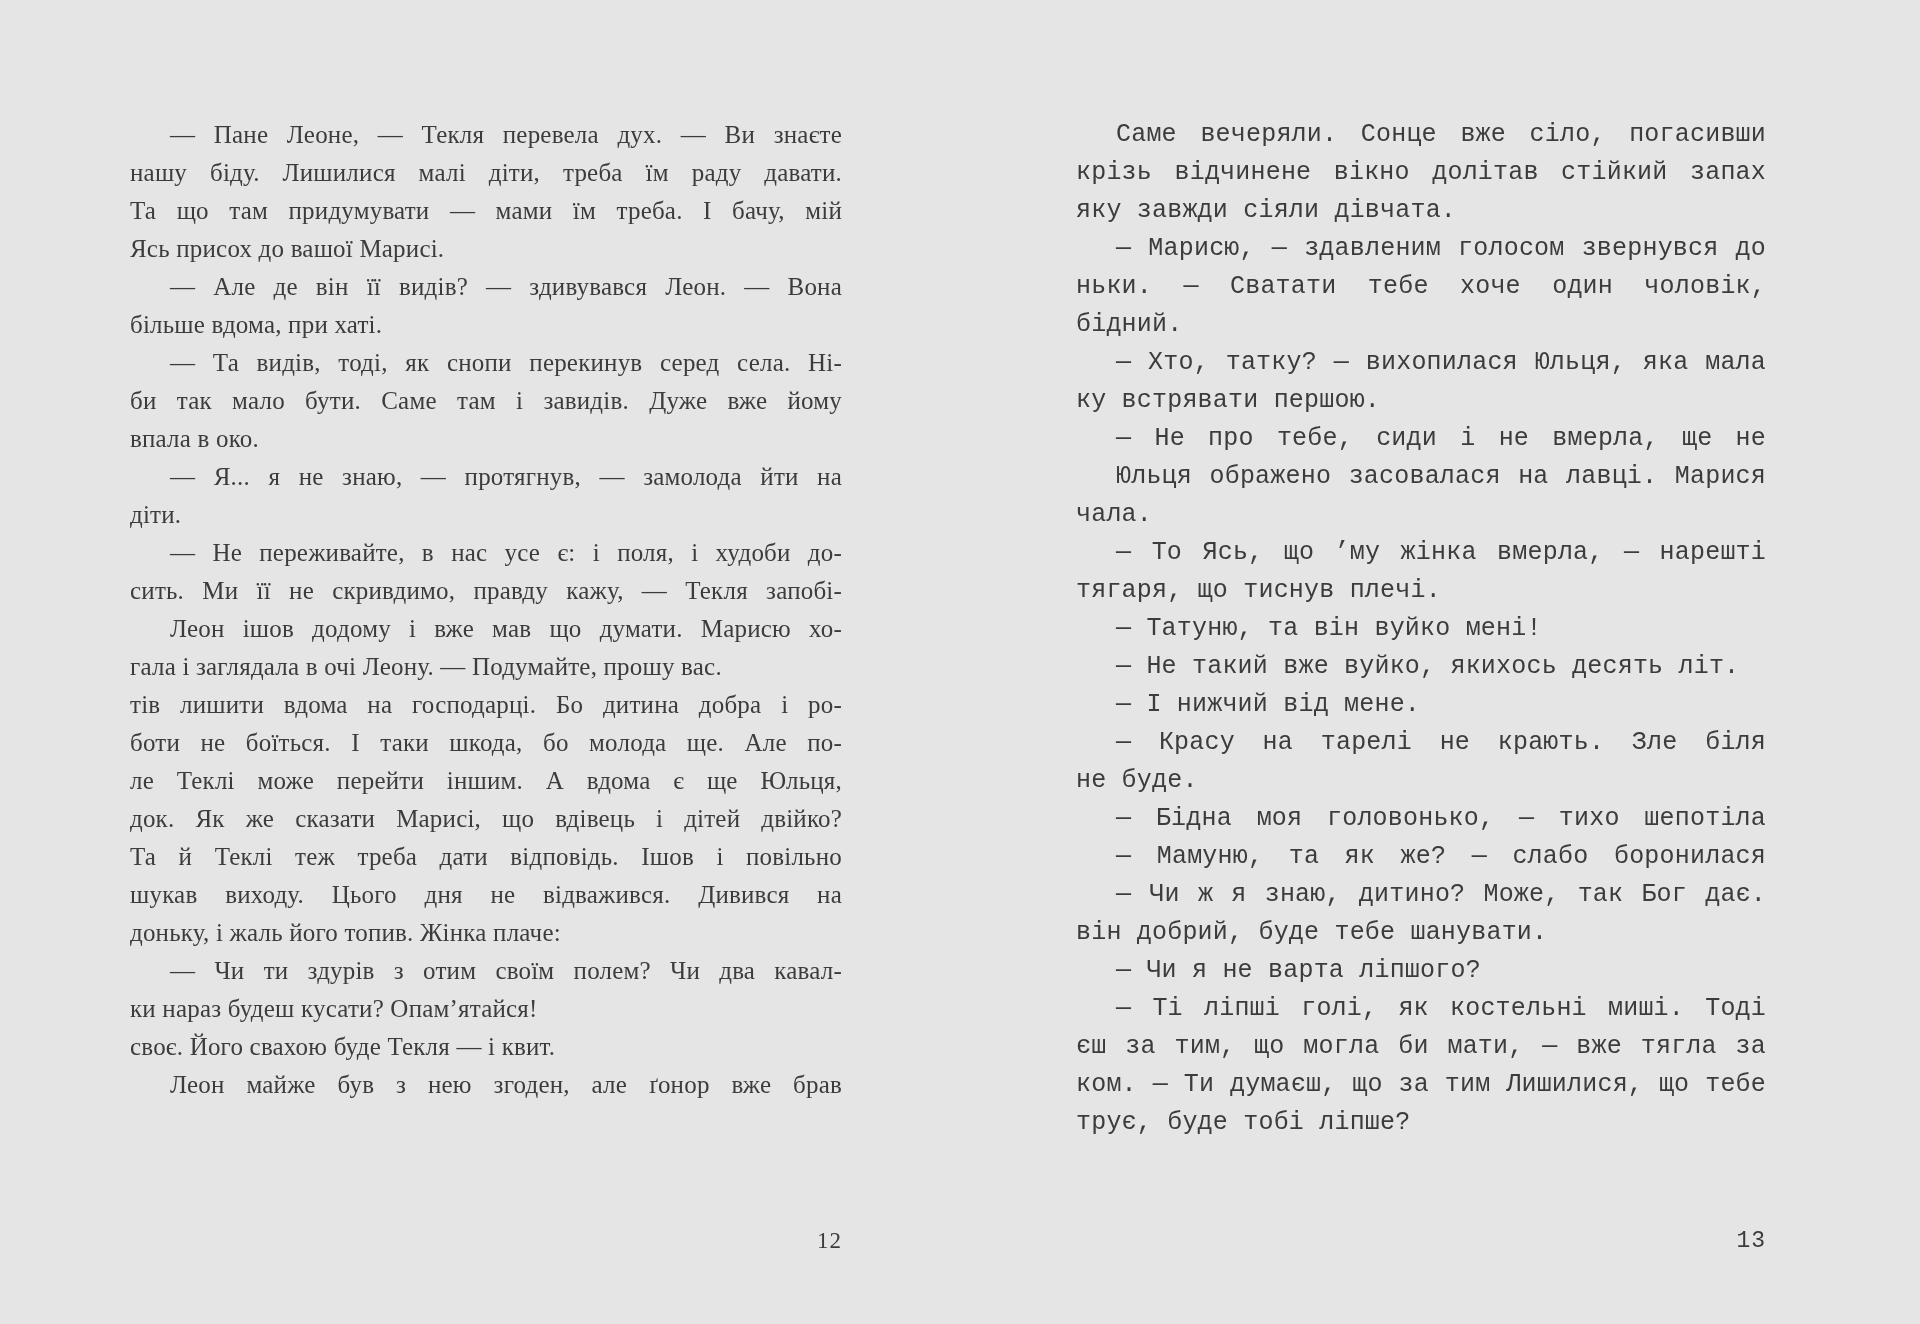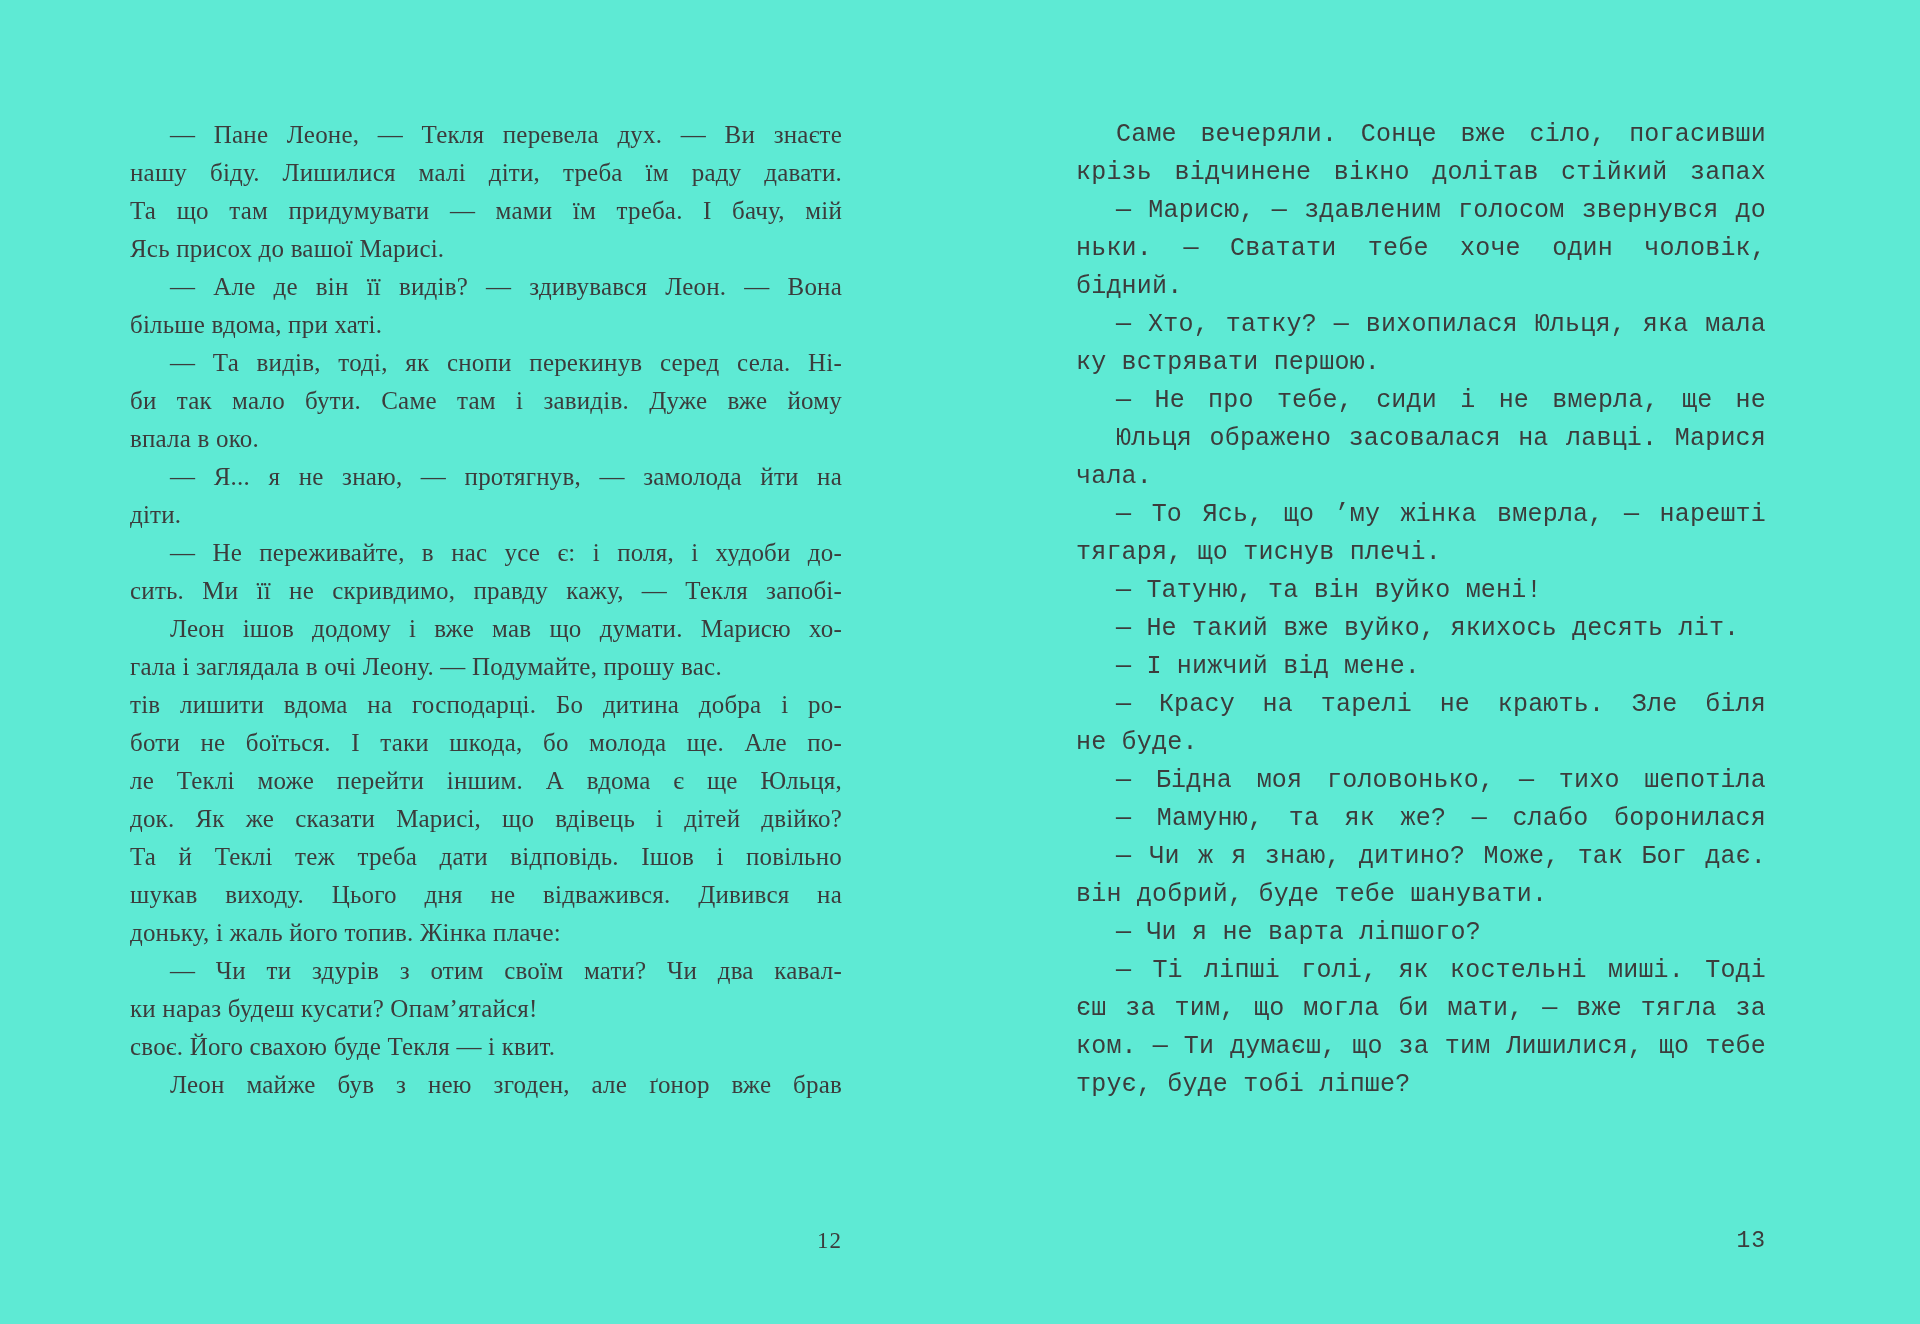--- a/index.html
+++ b/index.html
@@ -11,21 +11,21 @@
     width: 1920px;
     height: 1324px;
     font-family: "Liberation Serif", "DejaVu Serif", serif;
     color: #3c3c3c;
     overflow: hidden;
   }
   .spread {
     position: relative;
     width: 1920px;
     height: 1324px;
-    background: #5eead4;
+    background: #e5e5e5;
   }
   .page {
     position: absolute;
     top: 0;
     height: 100%;
   }
   .page[data-page="0"] { left: 130px;  width: 712px; }
   .page[data-page="1"] { left: 1076px; width: 690px; font-family: Liberation Mono, monospace; }
   .text-block {
     position: absolute;
@@ -77,32 +77,33 @@
         <div class="line">сить. Ми її не скривдимо, правду кажу, — Текля запобі-</div>
         <div class="line first">Леон ішов додому і вже мав що думати. Марисю хо-</div>
         <div class="line last">гала і заглядала в очі Леону. — Подумайте, прошу вас.</div>
         <div class="line">тів лишити вдома на господарці. Бо дитина добра і ро-</div>
         <div class="line">боти не боїться. І таки шкода, бо молода ще. Але по-</div>
         <div class="line">ле Теклі може перейти іншим. А вдома є ще Юльця,</div>
         <div class="line">док. Як же сказати Марисі, що вдівець і дітей двійко?</div>
         <div class="line">Та й Теклі теж треба дати відповідь. Ішов і повільно</div>
         <div class="line">шукав виходу. Цього дня не відважився. Дивився на</div>
         <div class="line last">доньку, і жаль його топив. Жінка плаче:</div>
-        <div class="line first">— Чи ти здурів з отим своїм мати? Чи два кавал-</div>
+        <div class="line first">— Чи ти здурів з отим своїм полем? Чи два кавал-</div>
         <div class="line last">ки нараз будеш кусати? Опам’ятайся!</div>
         <div class="line last">своє. Його свахою буде Текля — і квит.</div>
         <div class="line first">Леон майже був з нею згоден, але ґонор вже брав</div>
       </div>
     <div class="page-number">12</div>
   </section>
 
   <section class="page" data-page="1">
     <div class="text-block">
         <div class="line first">Саме вечеряли. Сонце вже сіло, погасивши спеку,</div>
         <div class="line">крізь відчинене вікно долітав стійкий запах матіоли,</div>
+        <div class="line last">яку завжди сіяли дівчата.</div>
         <div class="line first">— Марисю, — здавленим голосом звернувся до до-</div>
         <div class="line">ньки. — Сватати тебе хоче один чоловік, поважний, не-</div>
         <div class="line last">бідний.</div>
         <div class="line first">— Хто, татку? — вихопилася Юльця, яка мала звич-</div>
         <div class="line last">ку встрявати першою.</div>
         <div class="line first last">— Не про тебе, сиди і не вмерла, ще не твій час.</div>
         <div class="line first">Юльця ображено засовалася на лавці. Марися мов-</div>
         <div class="line last">чала.</div>
         <div class="line first">— То Ясь, що ’му жінка вмерла, — нарешті збувся</div>
         <div class="line last">тягаря, що тиснув плечі.</div>

